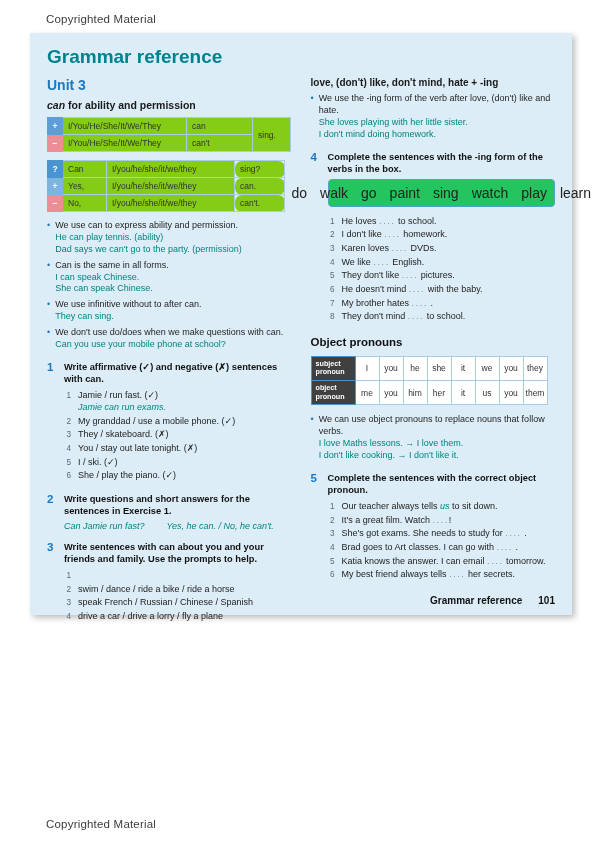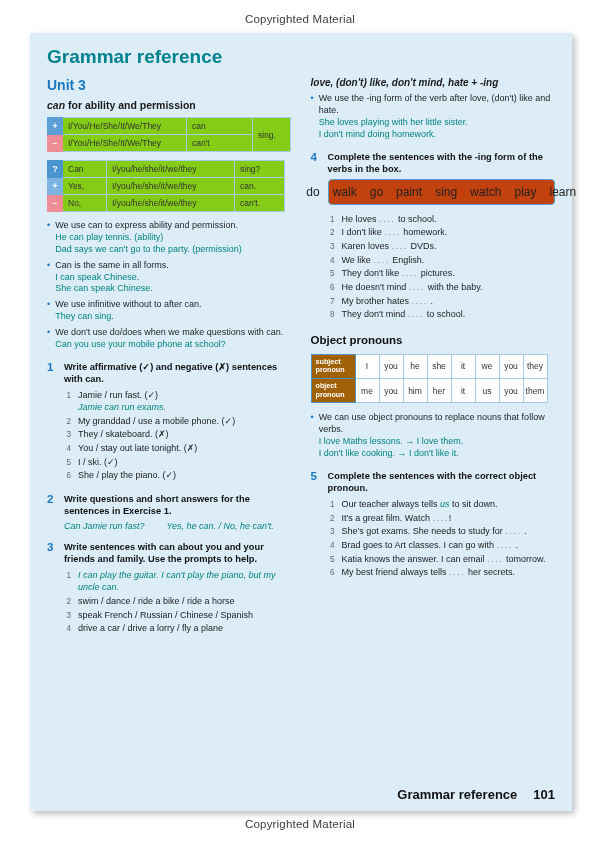--- a/index.html
+++ b/index.html
@@ -1,68 +1,68 @@
 <!DOCTYPE html>
 <html><head>
 <meta charset="utf-8">
 <style>
   * { box-sizing: border-box; margin: 0; padding: 0; }
   html, body { background: #ffffff; }
   body { font-family: "Liberation Sans", sans-serif; }
   .canvas { position: relative; width: 600px; height: 841px; margin: 0 auto; background: #ffffff; overflow: hidden; }
-  .copyright { position: absolute; width: 100%; text-align: center; font-size: 11.5px; color: #3c3c3c; letter-spacing: .2px; }
+  .copyright { position: absolute; width: 100%; font-size: 11.5px; color: #3c3c3c; letter-spacing: .2px; padding-left: 46px; }
   .copyright.top { top: 13px; }
   .copyright.bottom { bottom: 11px; }
-  .page { position: absolute; left: 30px; top: 33px; width: 542px; height: 778px; background: #dcedf8; padding: 13px 17px 12px 17px; box-shadow: 3px 3px 6px rgba(0,0,0,.25); }
+  .page { position: absolute; left: 30px; top: 33px; width: 542px; height: 582px; background: #dcedf8; padding: 13px 17px 12px 17px; box-shadow: 3px 3px 6px rgba(0,0,0,.25); }
   .page-title { color: #00838f; font-size: 19px; font-weight: bold; margin-bottom: 9px; }
   .columns { display: flex; gap: 19px; }
   .col { flex: 1; min-width: 0; }
   .unit { color: #1a78c2; font-size: 14px; font-weight: bold; margin-bottom: 6px; }
   .section-title { font-size: 10.5px; font-weight: bold; color: #1a1a1a; margin-bottom: 6px; }
   .section-title em { font-style: italic; }
-  .ing-title { font-size: 10px; font-weight: bold; font-style: italic; color: #1a1a1a; margin-bottom: 5px; }
+  .ing-title { font-size: 10px; font-weight: bold; color: #1a1a1a; margin-bottom: 5px; }
 
   .gtable { border-collapse: collapse; margin-bottom: 8px; font-size: 8.5px; color: #333; }
   .gtable td { border: 1px solid #a6cce8; background: #84cc16; padding: 3px 5px; }
   td.sign { width: 15px; text-align: center; color: #fff; font-weight: bold; padding: 3px 2px; }
   td.s-plus  { background: #5b9fd6; border-color: #5b9fd6; }
   td.s-plus2 { background: #7db3e0; border-color: #7db3e0; }
   td.s-minus { background: #ef8d96; border-color: #ef8d96; }
   td.s-q     { background: #4a94d0; border-color: #4a94d0; }
   .t1-subj { width: 124px; }
   .t1-verb { width: 66px; }
   .t1-merged { width: 38px; vertical-align: middle; }
   .t2-c1 { width: 44px; }
   .t2-c2 { width: 128px; }
-  .t2-c3 { width: 50px; }
+  .t2-c3 { width: 50px; border-radius: 7px; }
 
   .bullet-row { display: flex; gap: 5px; margin-bottom: 4px; font-size: 9px; line-height: 1.32; color: #1f1f1f; }
   .dot { color: #1a78c2; flex: none; }
   .bex { color: #00847c; }
 
   .exercise { display: flex; gap: 7px; margin-top: 10px; }
   .ex-num { color: #1a78c2; font-weight: bold; font-size: 11.5px; width: 10px; flex: none; line-height: 1.1; }
   .ex-body { flex: 1; min-width: 0; }
   .ex-title { font-weight: bold; font-size: 9.3px; line-height: 1.3; color: #111; margin-bottom: 4px; }
   .item { display: flex; gap: 7px; font-size: 9px; line-height: 1.35; color: #222; margin-bottom: 1.5px; }
   .item-num { color: #5a6b77; font-size: 8.2px; width: 7px; flex: none; text-align: right; padding-top: 1px; }
   .item-body { flex: 1; min-width: 0; }
   .answer { color: #00847c; font-style: italic; }
   .answer-inline { color: #00847c; font-style: italic; }
   .blank { color: #8a8a8a; letter-spacing: 1.6px; }
   .ex2-line { display: flex; gap: 22px; font-size: 9px; }
 
-  .word-box { border: 1px solid #58a0cc; border-radius: 4px; background: #c2410c; display: flex; justify-content: center; gap: 13px; padding: 5px 8px; font-size: 12px; color: #222; margin: 2px 0 8px 0; }
+  .word-box { border: 1px solid #58a0cc; border-radius: 4px; background: #22c55e; display: flex; justify-content: center; gap: 13px; padding: 5px 8px; font-size: 14px; color: #222; margin: 2px 0 8px 0; }
 
   .obj-title { font-size: 11.5px; font-weight: bold; color: #111; margin: 12px 0 8px 0; }
   .ptable { border-collapse: collapse; font-size: 8.5px; color: #333; margin-bottom: 9px; }
   .ptable td { border: 1px solid #a6cce8; background: #fff; padding: 4px 0; text-align: center; width: 24px; }
-  .ptable td.phead { background: #a16207; border-color: #5290c2; color: #fff; width: 44px; font-size: 7.2px; line-height: 1.2; padding: 3px 4px; text-align: left; font-weight: bold; }
-
-  .footer { position: absolute; right: 17px; bottom: 9px; font-size: 13px; font-weight: bold; color: #111; }
+  .ptable td.phead { background: #404040; border-color: #5290c2; color: #fff; width: 44px; font-size: 7.2px; line-height: 1.2; padding: 3px 4px; text-align: left; font-weight: bold; }
+
+  .footer { position: absolute; right: 17px; bottom: 9px; font-size: 10px; font-weight: bold; color: #111; }
   .footer .pn { margin-left: 16px; }
 </style>
 </head>
 <body>
 
 <div class="canvas">
 
   <div class="copyright top">Copyrighted Material</div>
 
   <div class="page">
@@ -189,21 +189,20 @@
           </div>
         </div>
 
         <div class="exercise">
           <span class="ex-num">3</span>
           <div class="ex-body">
             <div class="ex-title">Write sentences with can about you and your friends and family. Use the prompts to help.</div>
             <div class="item">
               <span class="item-num">1</span>
               <div class="item-body">
-                <div class="answer">I can play the guitar. I can't play the piano, but my uncle can.</div>
               </div>
             </div>
             <div class="item">
               <span class="item-num">2</span>
               <div class="item-body">swim / dance / ride a bike / ride a horse</div>
             </div>
             <div class="item">
               <span class="item-num">3</span>
               <div class="item-body">speak French / Russian / Chinese / Spanish</div>
             </div>

